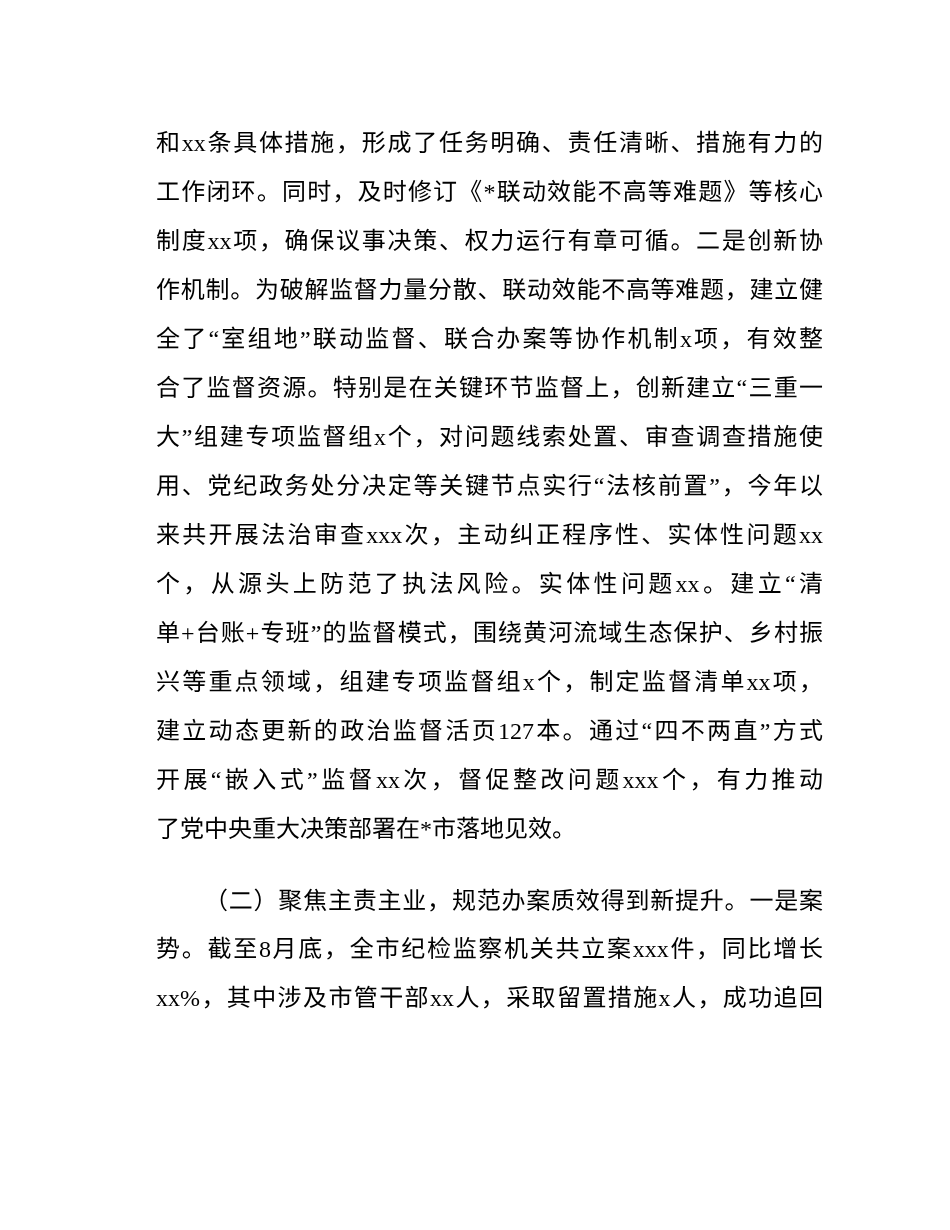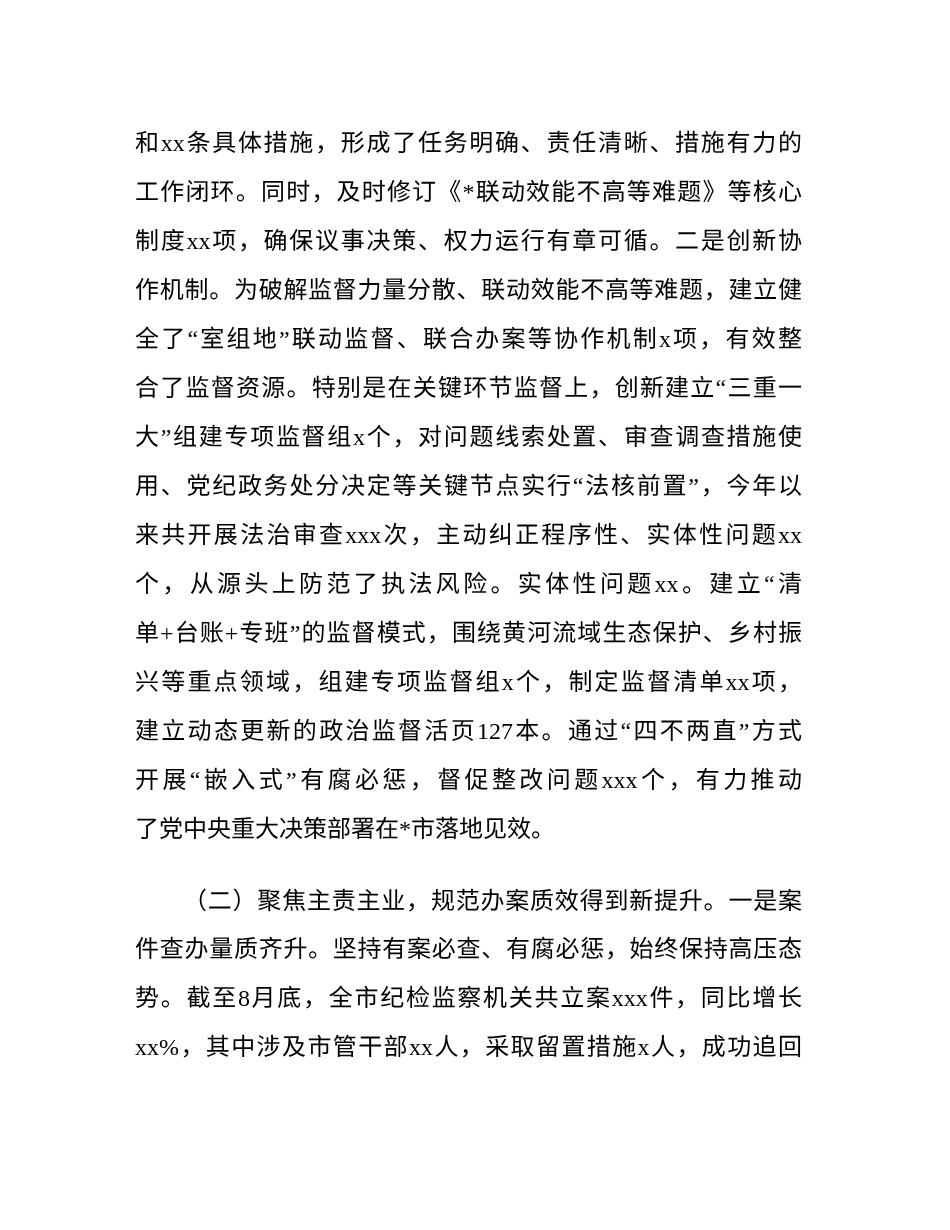--- a/index.html
+++ b/index.html
@@ -15,21 +15,21 @@
     color: #000000;
     overflow: hidden;
   }
   .doc-page {
     position: absolute;
     inset: 0;
     background: #ffffff;
   }
   .doc-body {
     position: absolute;
-    left: 135px;
+    left: 156px;
     top: 119px;
     width: 667px;
   }
   .paragraph {
     margin: 0;
   }
   .paragraph + .paragraph {
     margin-top: 22px;
   }
   .line {
@@ -67,23 +67,22 @@
         <div class="line justify"><span class="seg">作机制。为破解监督力量分散、联动效能不高等难题，建立健</span></div>
         <div class="line justify"><span class="seg">全了“室组地”联动监督、联合办案等协作机制x项，有效整</span></div>
         <div class="line justify"><span class="seg">合了监督资源。特别是在关键环节监督上，创新建立“三重一</span></div>
         <div class="line justify"><span class="seg">大”组建专项监督组x个，对问题线索处置、审查调查措施使</span></div>
         <div class="line justify"><span class="seg">用、党纪政务处分决定等关键节点实行“法核前置”，今年以</span></div>
         <div class="line justify"><span class="seg">来共开展法治审查xxx次，主动纠正程序性、实体性问题xx</span></div>
         <div class="line justify"><span class="seg">个，从源头上防范了执法风险。实体性问题xx。建立“清</span></div>
         <div class="line justify"><span class="seg">单+台账+专班”的监督模式，围绕黄河流域生态保护、乡村振</span></div>
         <div class="line justify"><span class="seg">兴等重点领域，组建专项监督组x个，制定监督清单xx项，</span></div>
         <div class="line justify"><span class="seg">建立动态更新的政治监督活页127本。通过“四不两直”方式</span></div>
-        <div class="line justify"><span class="seg">开展“嵌入式”有腐必惩，督促整改问题xxx个，有力推动</span></div>
+        <div class="line justify"><span class="seg">开展“嵌入式”监督xx次，督促整改问题xxx个，有力推动</span></div>
         <div class="line"><span class="seg">了党中央重大决策部署在*市落地见效。</span></div>
       </div>
       <div class="paragraph">
         <div class="line justify indent"><span class="seg bold">（二）聚焦主责主业，规范办案质效得到新提升。</span><span class="seg">一是案</span></div>
-        <div class="line justify"><span class="seg">件查办量质齐升。坚持有案必查、有腐必惩，始终保持高压态</span></div>
         <div class="line justify"><span class="seg">势。截至8月底，全市纪检监察机关共立案xxx件，同比增长</span></div>
         <div class="line justify"><span class="seg">xx%，其中涉及市管干部xx人，采取留置措施x人，成功追回</span></div>
       </div>
     </section>
 </main>
 
 </body></html>

